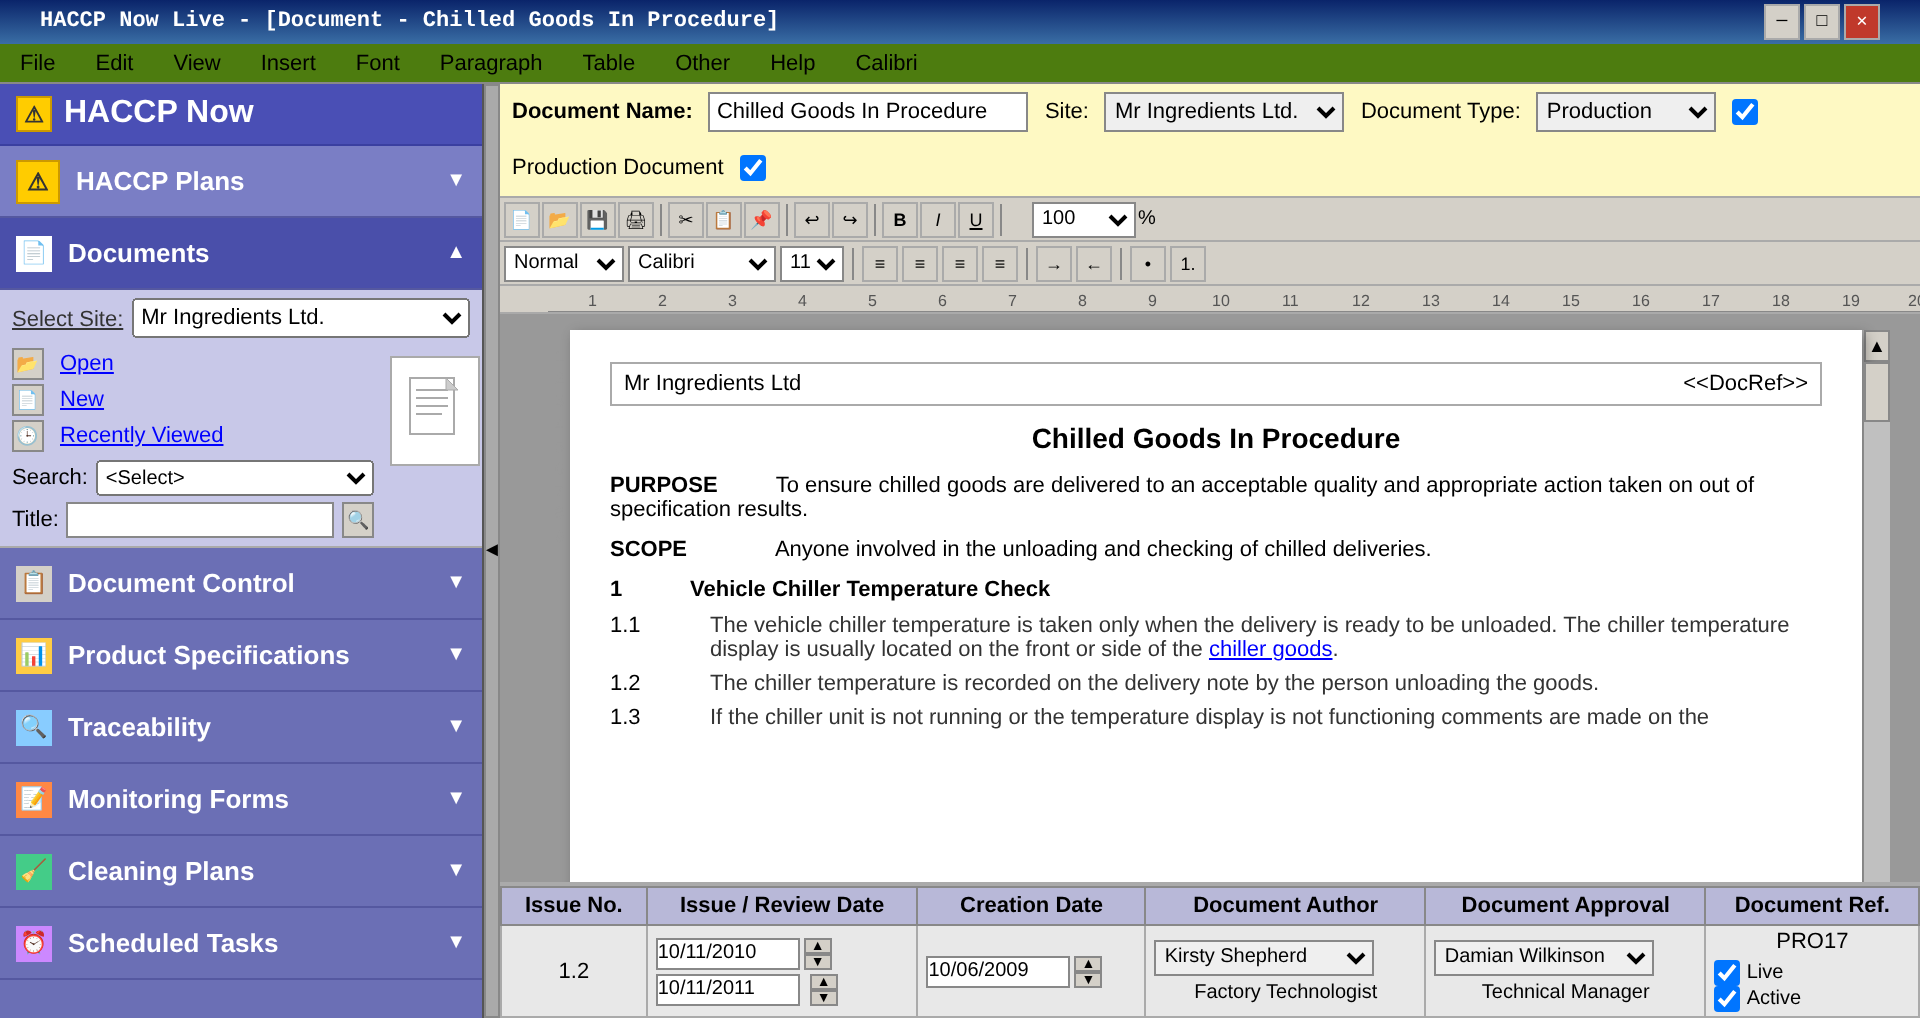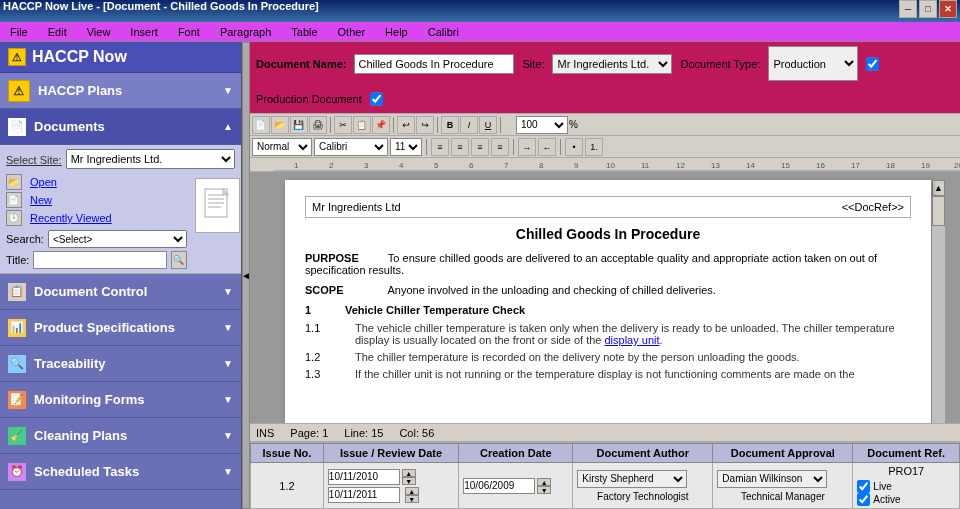--- a/index.html
+++ b/index.html
@@ -1,25 +1,25 @@
 <!DOCTYPE html>
 <html><head>
   <meta charset="utf-8">
   <style>
     * { box-sizing: border-box; margin: 0; padding: 0; }
     body { font-family: 'Segoe UI', Tahoma, Geneva, Verdana, sans-serif; font-size: 12px; background: #d4d0c8; overflow: hidden; width: 960px; height: 509px; }
 
     
-    .title-bar { background: linear-gradient(to bottom, #0a246a, #3a6ea5); color: white; height: 22px; display: flex; align-items: flex-start; justify-content: space-between; padding: 0 3px; font-size: 11px; font-weight: bold; }
+    .title-bar { background: linear-gradient(to bottom, #0a246a, #3a6ea5); color: white; height: 22px; display: flex; align-items: center; justify-content: space-between; padding: 0 20px; font-size: 11px; font-weight: bold; font-family: Liberation Mono, monospace; }
     .title-bar-controls { display: flex; gap: 2px; }
     .title-bar-btn { width: 16px; height: 14px; border: 1px solid #888; background: #d4d0c8; color: black; font-size: 9px; display: flex; align-items: center; justify-content: center; cursor: pointer; }
     .title-bar-btn.close { background: #c0392b; color: white; }
 
     
-    .menu-bar { background: #d946ef; border-bottom: 1px solid #888; height: 20px; display: flex; align-items: center; padding: 0 4px; font-size: 11px; gap: 8px; }
+    .menu-bar { background: #4d7c0f; border-bottom: 1px solid #888; height: 20px; display: flex; align-items: center; padding: 0 4px; font-size: 11px; gap: 8px; }
     .menu-item { padding: 2px 6px; cursor: pointer; }
 
     
     .main-layout { display: flex; height: calc(509px - 22px - 20px); }
 
     
     .sidebar { width: 242px; background: #6b6fb5; display: flex; flex-direction: column; overflow: hidden; border-right: 1px solid #555; }
     .sidebar-logo { background: #4a4fb5; padding: 6px 8px; display: flex; align-items: center; gap: 6px; border-bottom: 1px solid #3a3fa0; }
     .nav-item { display: flex; align-items: center; height: 36px; padding: 0 8px; cursor: pointer; border-bottom: 1px solid #5558a0; color: white; font-size: 13px; font-weight: bold; }
     .nav-item.active { background: #4a4faa; }
@@ -30,21 +30,21 @@
     .doc-subpanel { background: #c8c8e8; padding: 4px 6px; border-bottom: 1px solid #aaa; }
     .doc-subpanel label { font-size: 11px; color: #333; text-decoration: underline; }
     .doc-select { width: 100%; height: 20px; font-size: 11px; margin-bottom: 2px; }
     .doc-link { display: block; padding: 2px 4px; color: #00f; font-size: 11px; cursor: pointer; text-decoration: underline; }
     .doc-search-row { display: flex; align-items: center; gap: 4px; margin-top: 2px; font-size: 11px; }
 
     
     .content-area { flex: 1; display: flex; flex-direction: column; background: #d4d0c8; }
 
     
-    .doc-header { background: #be185d; padding: 4px 6px; border-bottom: 1px solid #aaa; display: flex; align-items: center; gap: 8px; font-size: 11px; flex-wrap: wrap; }
+    .doc-header { background: #fef9c3; padding: 4px 6px; border-bottom: 1px solid #aaa; display: flex; align-items: center; gap: 8px; font-size: 11px; flex-wrap: wrap; }
     .doc-header input { height: 20px; font-size: 11px; border: 1px solid #888; padding: 0 3px; }
     .doc-header select { height: 20px; font-size: 11px; border: 1px solid #888; }
 
     
     .doc-toolbar1 { background: #d4d0c8; border-bottom: 1px solid #aaa; height: 22px; display: flex; align-items: center; padding: 0 2px; gap: 1px; }
     .doc-toolbar2 { background: #d4d0c8; border-bottom: 1px solid #aaa; height: 22px; display: flex; align-items: center; padding: 0 2px; gap: 2px; }
     .tb-btn { height: 18px; min-width: 18px; border: 1px solid #aaa; background: #d4d0c8; font-size: 9px; cursor: pointer; display: flex; align-items: center; justify-content: center; padding: 0 2px; }
     .tb-sep { width: 1px; height: 16px; background: #888; margin: 0 2px; }
     .tb-select { height: 18px; font-size: 10px; border: 1px solid #888; background: white; }
 
@@ -223,21 +223,21 @@
   <div class="content-area">
 
     <div class="doc-header">
       <span style="font-weight:bold;">Document Name:</span>
       <input type="text" style="width: 160px; height: 20px; font-size: 11px; border: 1px solid rgb(136, 136, 136);" value="Chilled Goods In Procedure">
       <span>Site:</span>
       <select style="height:20px;font-size:11px;width:120px;">
         <option>Mr Ingredients Ltd.</option>
       </select>
       <span>Document Type:</span>
-      <select style="height:35px;font-size:11px;width:90px;">
+      <select style="height:20px;font-size:11px;width:90px;">
         <option>Production</option>
       </select>
       <input type="checkbox" checked="" style="">
       <span>Production Document</span>
       <input type="checkbox" checked="" style="">
     </div>
 
     <div class="doc-toolbar1">
       <button class="tb-btn">📄</button>
       <button class="tb-btn">📂</button>
@@ -346,21 +346,21 @@
             <span class="content">Anyone involved in the unloading and checking of chilled deliveries.</span>
           </div>
 
           <div class="doc-numbered">
             <span class="num">1</span>
             <span class="text" style="font-weight:bold;">Vehicle Chiller Temperature Check</span>
           </div>
 
           <div class="doc-sub">
             <span class="num">1.1</span>
-            <span class="text">The vehicle chiller temperature is taken only when the delivery is ready to be unloaded. The chiller temperature display is usually located on the front or side of the <span class="chiller-link">display unit</span>.</span>
+            <span class="text">The vehicle chiller temperature is taken only when the delivery is ready to be unloaded. The chiller temperature display is usually located on the front or side of the <span class="chiller-link">chiller goods</span>.</span>
           </div>
 
           <div class="doc-sub">
             <span class="num">1.2</span>
             <span class="text">The chiller temperature is recorded on the delivery note by the person unloading the goods.</span>
           </div>
 
           <div class="doc-sub">
             <span class="num">1.3</span>
             <span class="text">If the chiller unit is not running or the temperature display is not functioning comments are made on the</span>
@@ -370,26 +370,20 @@
         <div style="width:14px;background:#d4d0c8;border-left:1px solid #aaa;display:flex;flex-direction:column;">
           <div style="height:16px;background:#d4d0c8;border:1px solid #888;display:flex;align-items:center;justify-content:center;font-size:9px;cursor:pointer;">▲</div>
           <div style="flex:1;background:#c0c0c0;position:relative;">
             <div style="height:30px;background:#d4d0c8;border:1px solid #888;cursor:pointer;"></div>
           </div>
 
         </div>
       </div>
     </div>
 
-    <div class="status-bar">
-      <span>INS</span>
-      <span>Page: 1</span>
-      <span>Line: 15</span>
-      <span>Col: 56</span>
-    </div>
 
     <div class="doc-footer">
       <table class="footer-table">
         <thead>
           <tr>
             <th>Issue No.</th>
             <th>Issue / Review Date</th>
             <th>Creation Date</th>
             <th>Document Author</th>
             <th>Document Approval</th>

